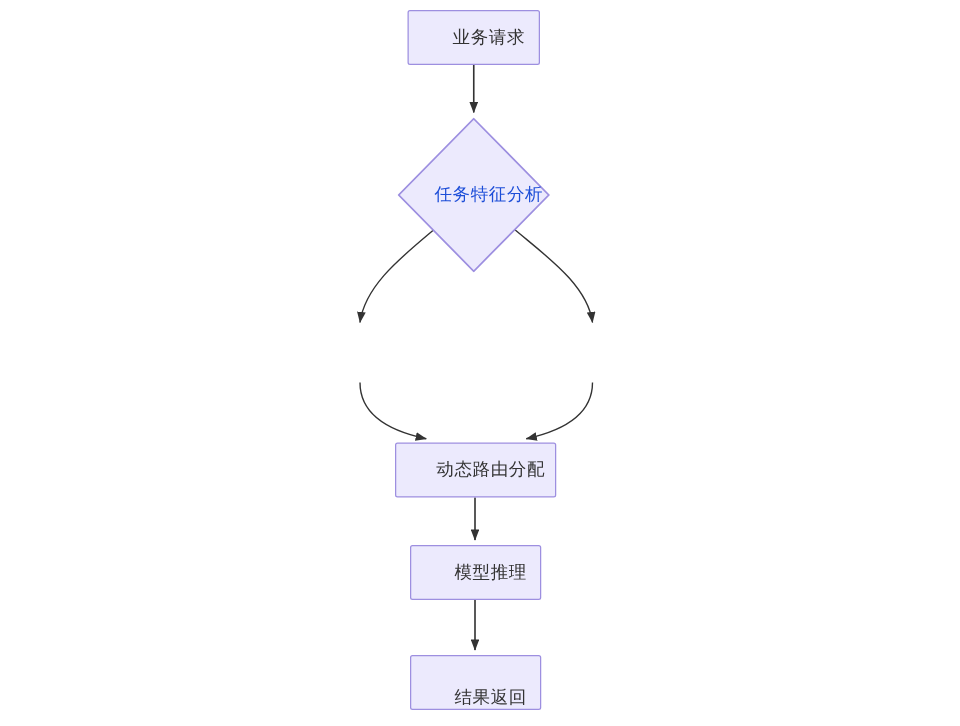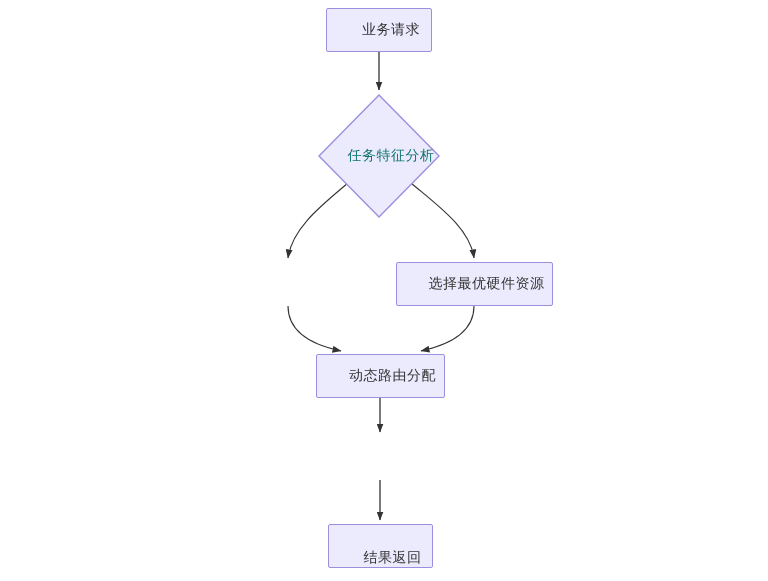--- a/index.html
+++ b/index.html
@@ -50,21 +50,21 @@
     position: absolute;
     left: 0;
     top: 0;
     width: 100%;
     height: 100%;
   }
   .diamond-label {
     position: relative;
     z-index: 2;
     font-size: 14px;
-    color: #0f766e;
+    color: #1d4ed8;
     letter-spacing: 0.5px;
   }
 </style>
 </head>
 <body>
 
 <div id="flowchart-canvas">
 
   <svg id="edge-layer" viewBox="0 0 768 581" xmlns="http://www.w3.org/2000/svg">
     <defs>
@@ -95,26 +95,26 @@
   </div>
 
   <div class="node node-diamond" style="left:318px; top:94px; width:122px; height:124px;">
     <svg class="diamond-shape" viewBox="0 0 122 124" preserveAspectRatio="none" xmlns="http://www.w3.org/2000/svg">
       <polygon points="61,1 121,62 61,123 1,62" fill="#ECEAFD" stroke="#9D8FE0" stroke-width="1.4"></polygon>
     </svg>
     <span class="diamond-label">任务特征分析</span>
   </div>
 
 
-  <div class="node node-rect" style="left:396px; top:262px; width:157px; height:44px;">
-    <span>选择最优硬件资源</span>
-  </div>
 
   <div class="node node-rect" style="left:316px; top:354px; width:129px; height:44px;">
     <span>动态路由分配</span>
   </div>
 
+  <div class="node node-rect" style="left:328px; top:436px; width:105px; height:44px;">
+    <span>模型推理</span>
+  </div>
 
   <div class="node node-rect" style="left:328px; top:524px; width:105px; height:44px;align-items:flex-end;">
     <span>结果返回</span>
   </div>
 
 </div>
 
 </body></html>

